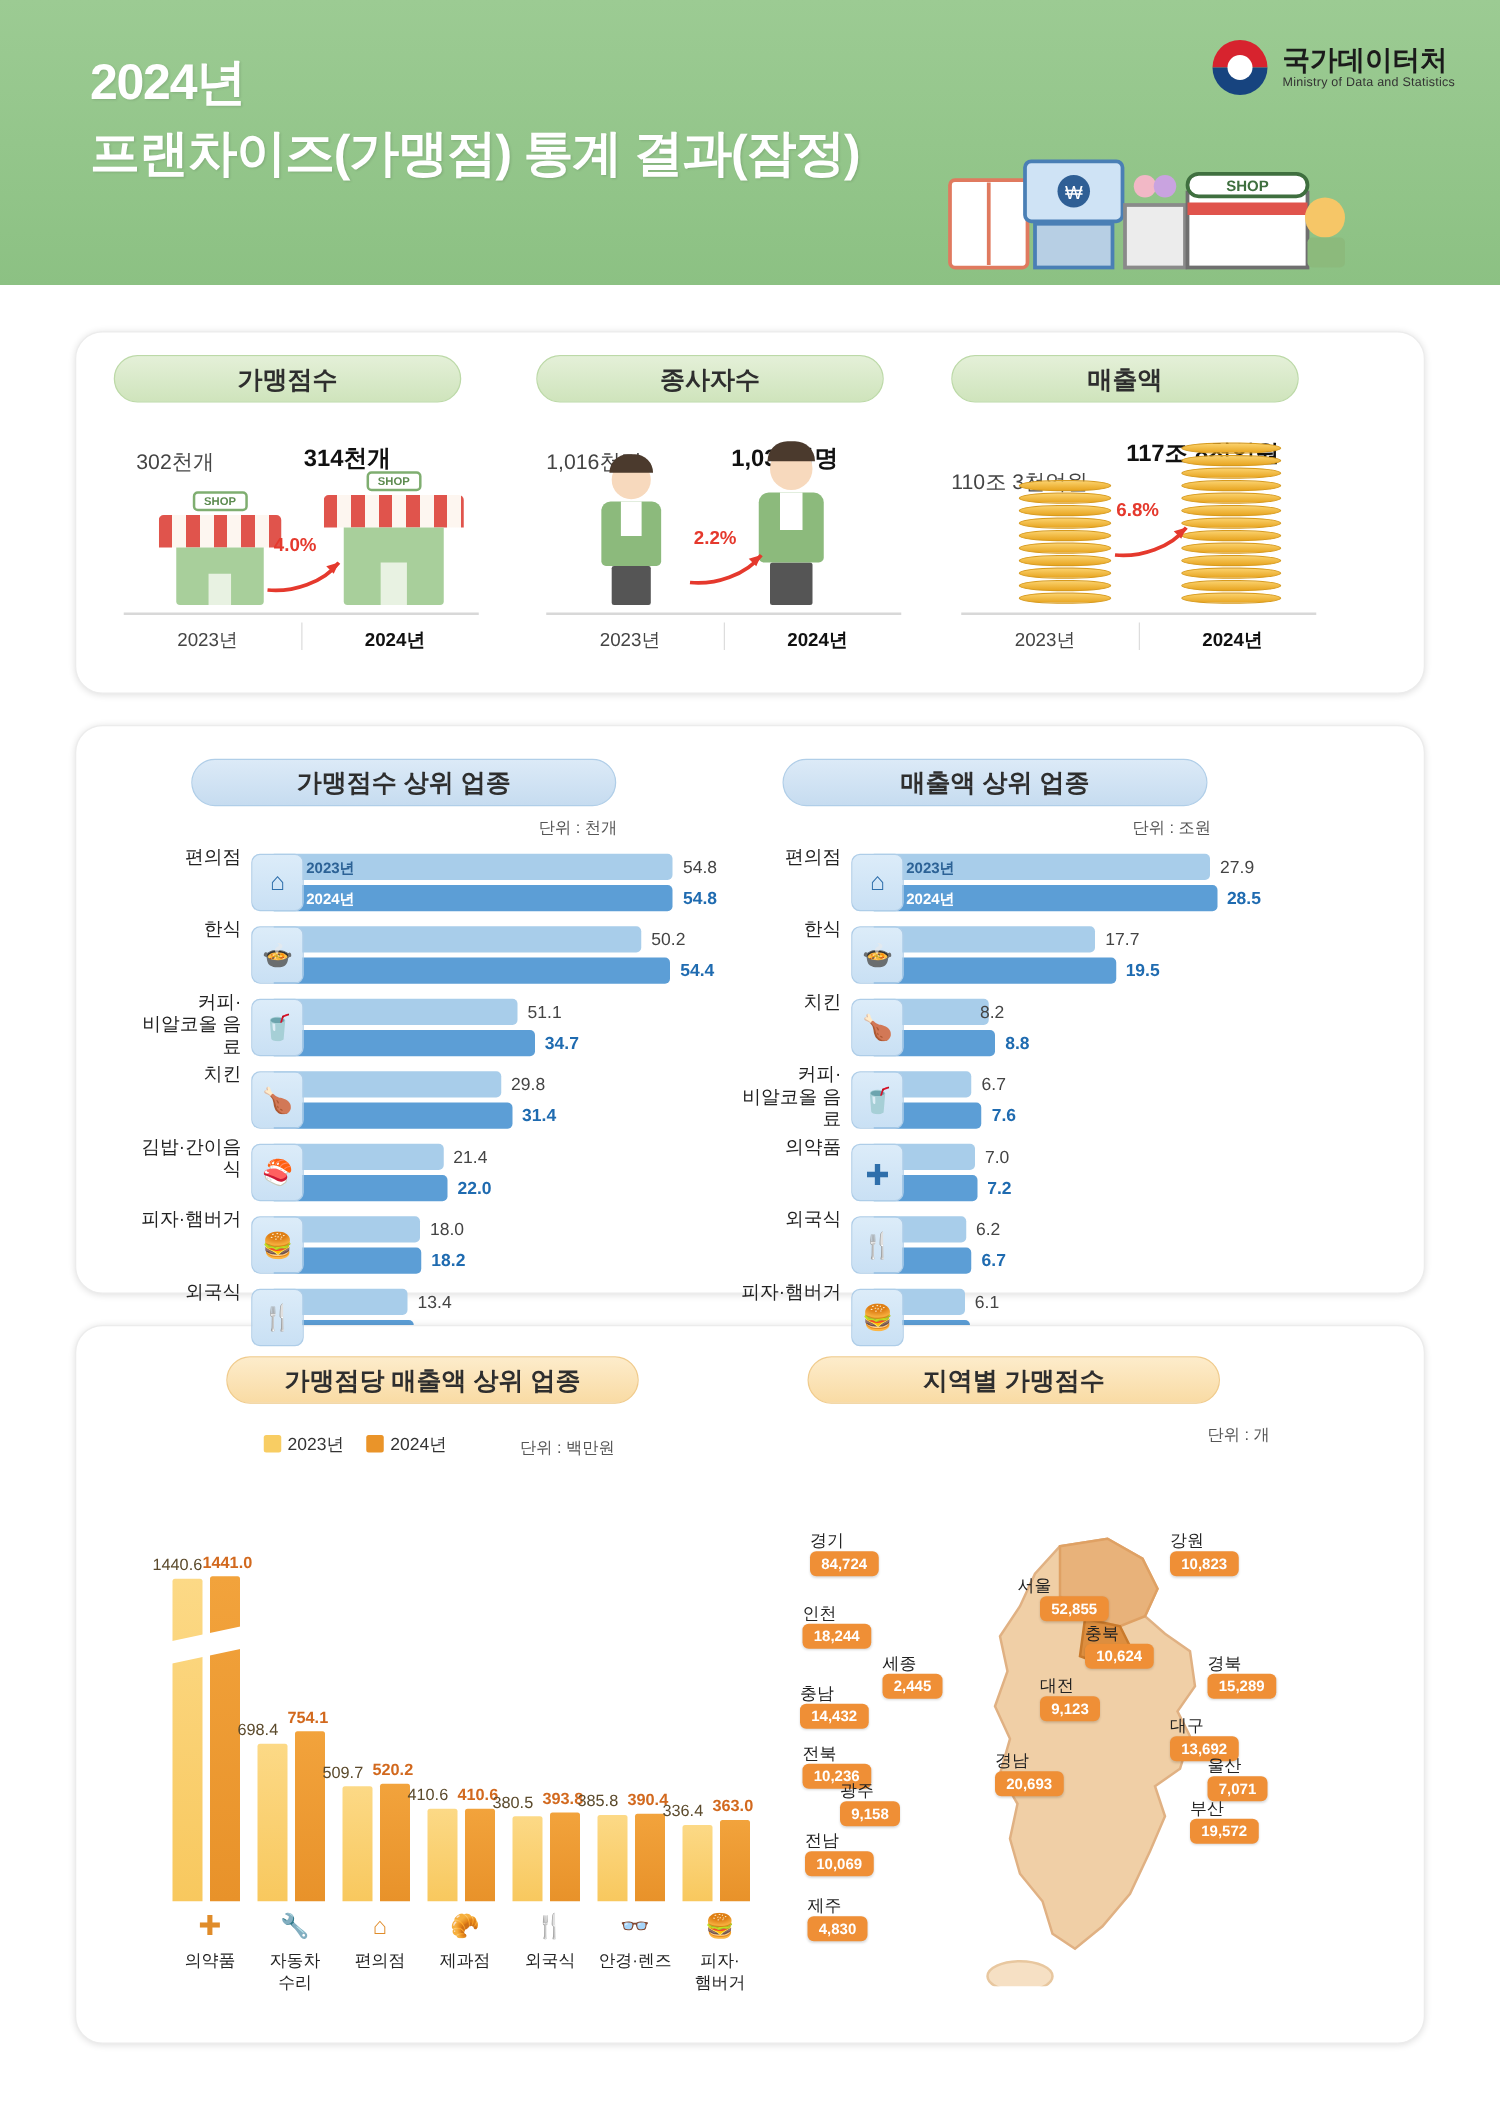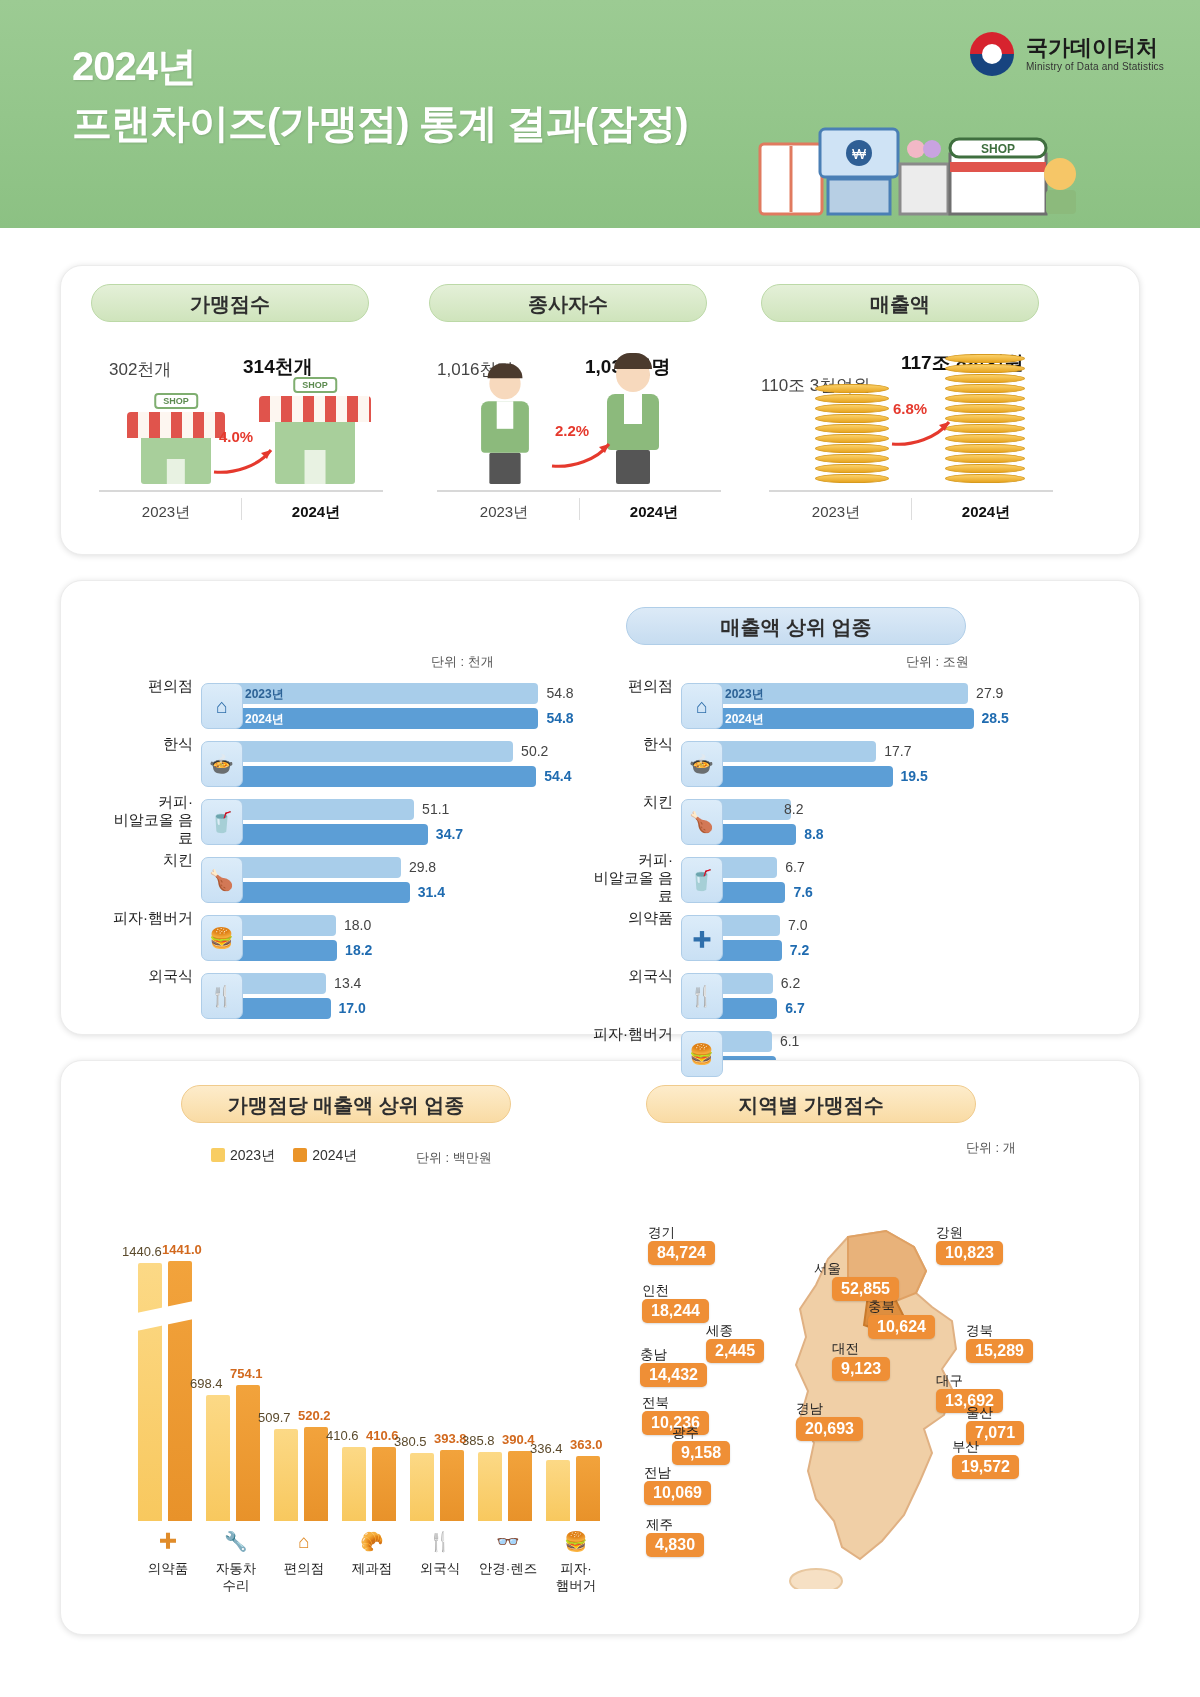--- a/index.html
+++ b/index.html
@@ -140,21 +140,21 @@
   .col.y2023 { background:linear-gradient(180deg,#fcd986,#f8c85e); left:2px;}
   .col.y2024 { background:linear-gradient(180deg,#f2a33c,#e8922a); left:32px;}
   .col-val { position:absolute; font-size:13px; color:#5b4a2c; white-space:nowrap;}
   .col-val.b { color:#d2691e; font-weight:bold;}
   .cat { position:absolute; top:306px; width:76px; text-align:center; font-size:13.5px; color:#222; line-height:1.25;}
   .cat-icon { width:30px;height:30px;margin:0 auto 4px; display:flex;align-items:center;justify-content:center;font-size:19px;color:#e08c2a;}
 
   
   .map-wrap { position:absolute; left:575px; top:150px; width:470px; height:400px;}
   .region-tag {
-     position:absolute; background:#ef8f36; color:#fff; font-weight:bold; font-size:16px;
+     position:absolute; background:#ef8f36; color:#fff; font-weight:bold; font-size:12px;
      border-radius:5px; padding:3px 9px; text-align:center; white-space:nowrap;
      box-shadow:0 1px 2px rgba(0,0,0,.15);
   }
   .region-name { position:absolute; font-size:13.5px; color:#222; white-space:nowrap;}
   .map-shape { position:absolute; left:120px; top:18px; width:250px; height:360px;}
 </style>
 </head>
 <body>
 
 <div class="header">
@@ -318,20 +318,21 @@
       <div class="divider-v"></div>
       <div class="year-row">
         <span>2023년</span>
         <span class="bold">2024년</span>
       </div>
     </div>
   </div>
 </div>
 
 <div class="card" id="industry-card">
+  <div class="pill blue" style="position:absolute; left:92px; top:26px; width:340px;">가맹점수 상위 업종</div>
   <div class="unit" style="left:370px; top:72px;">단위 : 천개</div>
   <div class="bar-rows" id="rows-left" style="left:40px; top:96px; width:500px;">
       <div class="bar-row">
         <div class="bar-label">편의점</div>
         <div class="bar-icon">⌂</div>
         <div class="bar-pair">
           <div class="bar y2023" style="width:319.4px">
             <span class="inner-year">2023년</span>
           </div>
           <div class="bar y2024" style="width:319.4px">
@@ -363,20 +364,30 @@
       </div>
       <div class="bar-row">
         <div class="bar-label">치킨</div>
         <div class="bar-icon">🍗</div>
         <div class="bar-pair">
           <div class="bar y2023" style="width:181.9px"></div>
           <div class="bar y2024" style="width:190.7px"></div>
         </div>
         <div class="bar-val" style="left:307.9px; top:8px;">29.8</div>
         <div class="bar-val b" style="left:316.7px; top:33px;">31.4</div>
+      </div>
+      <div class="bar-row">
+        <div class="bar-label">김밥·간이음식</div>
+        <div class="bar-icon">🍣</div>
+        <div class="bar-pair">
+          <div class="bar y2023" style="width:135.7px"></div>
+          <div class="bar y2024" style="width:139px"></div>
+        </div>
+        <div class="bar-val" style="left:261.7px; top:8px;">21.4</div>
+        <div class="bar-val b" style="left:265px; top:33px;">22.0</div>
       </div>
       <div class="bar-row">
         <div class="bar-label">피자·햄버거</div>
         <div class="bar-icon">🍔</div>
         <div class="bar-pair">
           <div class="bar y2023" style="width:117px"></div>
           <div class="bar y2024" style="width:118.10000000000001px"></div>
         </div>
         <div class="bar-val" style="left:243px; top:8px;">18.0</div>
         <div class="bar-val b" style="left:244.10000000000002px; top:33px;">18.2</div>

